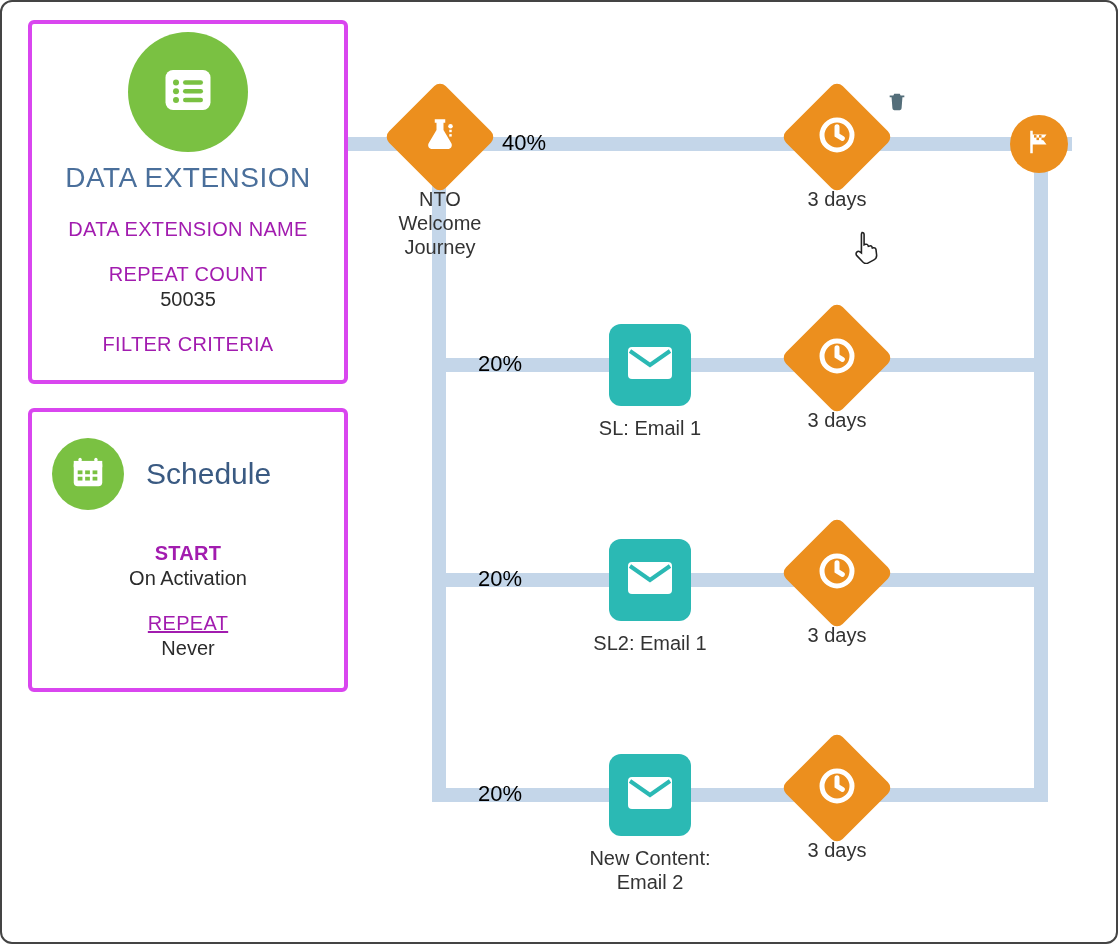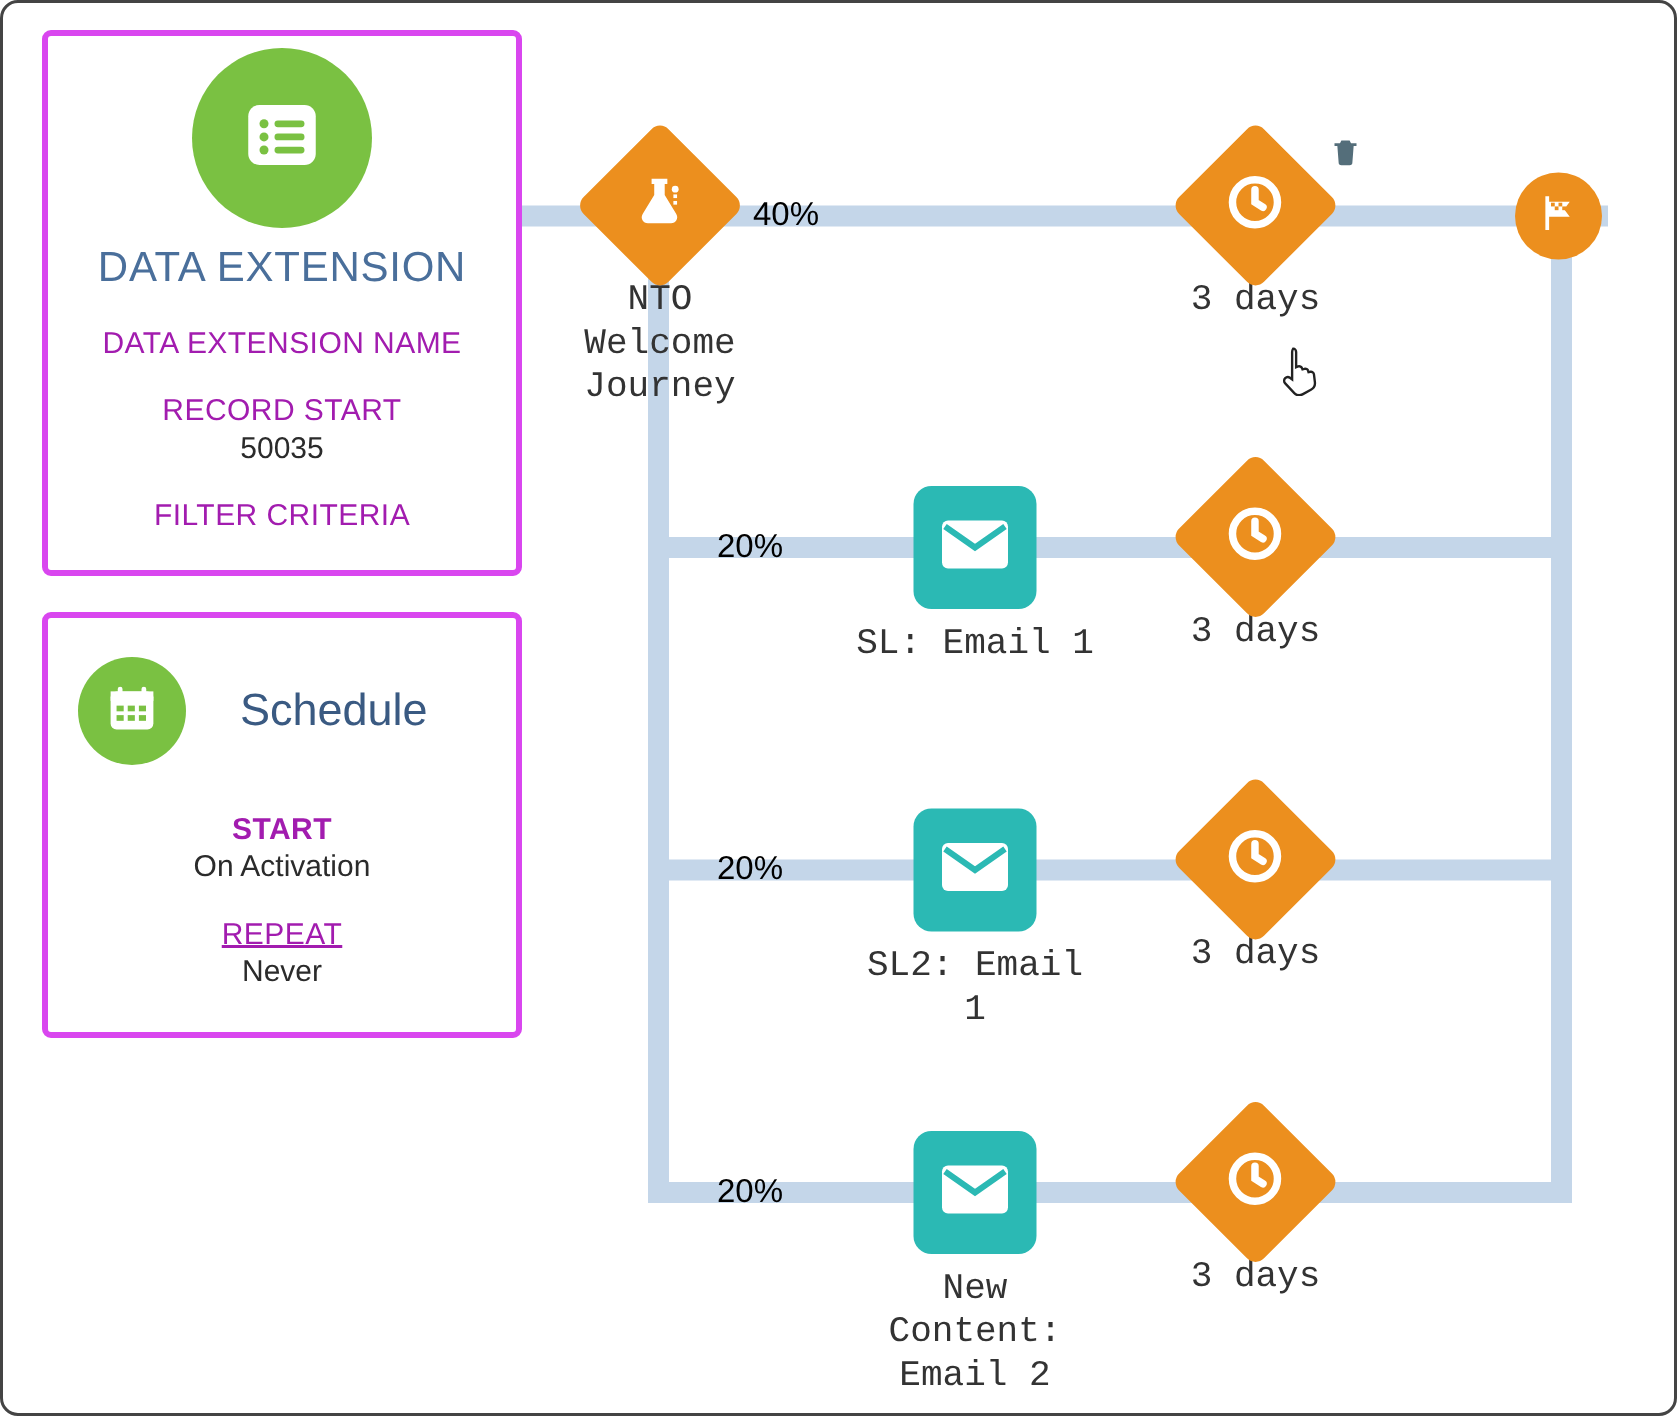--- a/index.html
+++ b/index.html
@@ -6,26 +6,26 @@
   body { font-family: -apple-system, BlinkMacSystemFont, "Segoe UI", Arial, sans-serif; background: #fff; color: #333; }
   .app-frame { width: 1118px; height: 944px; border: 2px solid #444; border-radius: 12px; position: relative; overflow: hidden; }
   .left-col { position: absolute; left: 26px; top: 18px; width: 320px; }
   .panel { border: 4px solid #d946ef; border-radius: 6px; background: #fff; padding: 16px 10px 24px; text-align: center; margin-bottom: 24px; }
   .panel.de { padding-top: 8px; }
   .big-icon-circle { width: 120px; height: 120px; border-radius: 60px; background: #7ac142; margin: 0 auto 10px; display: flex; align-items: center; justify-content: center; }
   .small-icon-circle { width: 72px; height: 72px; border-radius: 36px; background: #7ac142; display: flex; align-items: center; justify-content: center; flex: 0 0 auto; }
   .de-title { color: #4a6f9b; font-size: 28px; letter-spacing: 0.5px; margin-bottom: 24px; }
   .label { color: #a21caf; font-size: 20px; letter-spacing: 0.3px; margin-top: 10px; }
   .value { color: #2b2b2b; font-size: 20px; margin-top: 2px; }
-  .schedule-head { display: flex; align-items: center; gap: 36px; padding: 10px 6px 8px 6px; }
+  .schedule-head { display: flex; align-items: center; gap: 22px; padding: 10px 6px 8px 6px; }
   .schedule-title { color: #3a5a82; font-size: 30px; }
   .canvas { position: absolute; left: 0; top: 0; width: 1118px; height: 944px; }
   .connector { position: absolute; background: #c4d6e9; }
   .node { position: absolute; text-align: center; }
-  .node-label { color: #333; font-size: 24px; line-height: 1.2; margin-top: 10px; font-family: Liberation Mono, monospace; }
+  .node-label { color: #333; font-size: 20px; line-height: 1.2; margin-top: 10px; }
   .diamond { width: 80px; height: 80px; transform: rotate(45deg); background: #ec8f1e; border-radius: 8px; display: flex; align-items: center; justify-content: center; margin: 0 auto; }
   .diamond > .inner { transform: rotate(-45deg); display:flex; align-items:center; justify-content:center; }
   .sq { width: 82px; height: 82px; background: #2bb9b4; border-radius: 12px; display: flex; align-items: center; justify-content: center; margin: 0 auto; }
   .circ { width: 58px; height: 58px; background: #ec8f1e; border-radius: 50%; display:flex; align-items:center; justify-content:center; }
   .pct { position: absolute; color: #000000; font-size: 22px; }
   .trash { position: absolute; color: #546e7a; }
   .cursor { position: absolute; }
 </style>
 </head>
 <body>
@@ -59,21 +59,21 @@
             <rect x="10" y="8.1" width="8" height="1.8" rx="0.9" fill="#7ac142"></rect>
             <circle cx="7.2" cy="12.5" r="1.2" fill="#7ac142"></circle>
             <rect x="10" y="11.6" width="8" height="1.8" rx="0.9" fill="#7ac142"></rect>
             <circle cx="7.2" cy="16" r="1.2" fill="#7ac142"></circle>
             <rect x="10" y="15.1" width="8" height="1.8" rx="0.9" fill="#7ac142"></rect>
           </svg>
         </span>
       </div>
       <div class="de-title">DATA EXTENSION</div>
       <div class="label">DATA EXTENSION NAME</div>
-      <div class="label" style="margin-top:22px;">RECORD START</div>
+      <div class="label" style="margin-top:22px;">REPEAT COUNT</div>
       <div class="value">50035</div>
       <div class="label" style="margin-top:22px;">FILTER CRITERIA</div>
     </div>
 
     <div class="panel" style="text-align:center; padding:16px 14px 28px;">
       <div class="schedule-head">
         <div class="small-icon-circle">
           <span>
             <svg width="38" height="38" viewBox="0 0 24 24" fill="none">
               <rect x="3" y="5" width="18" height="16" rx="2.5" fill="#fff"></rect>

